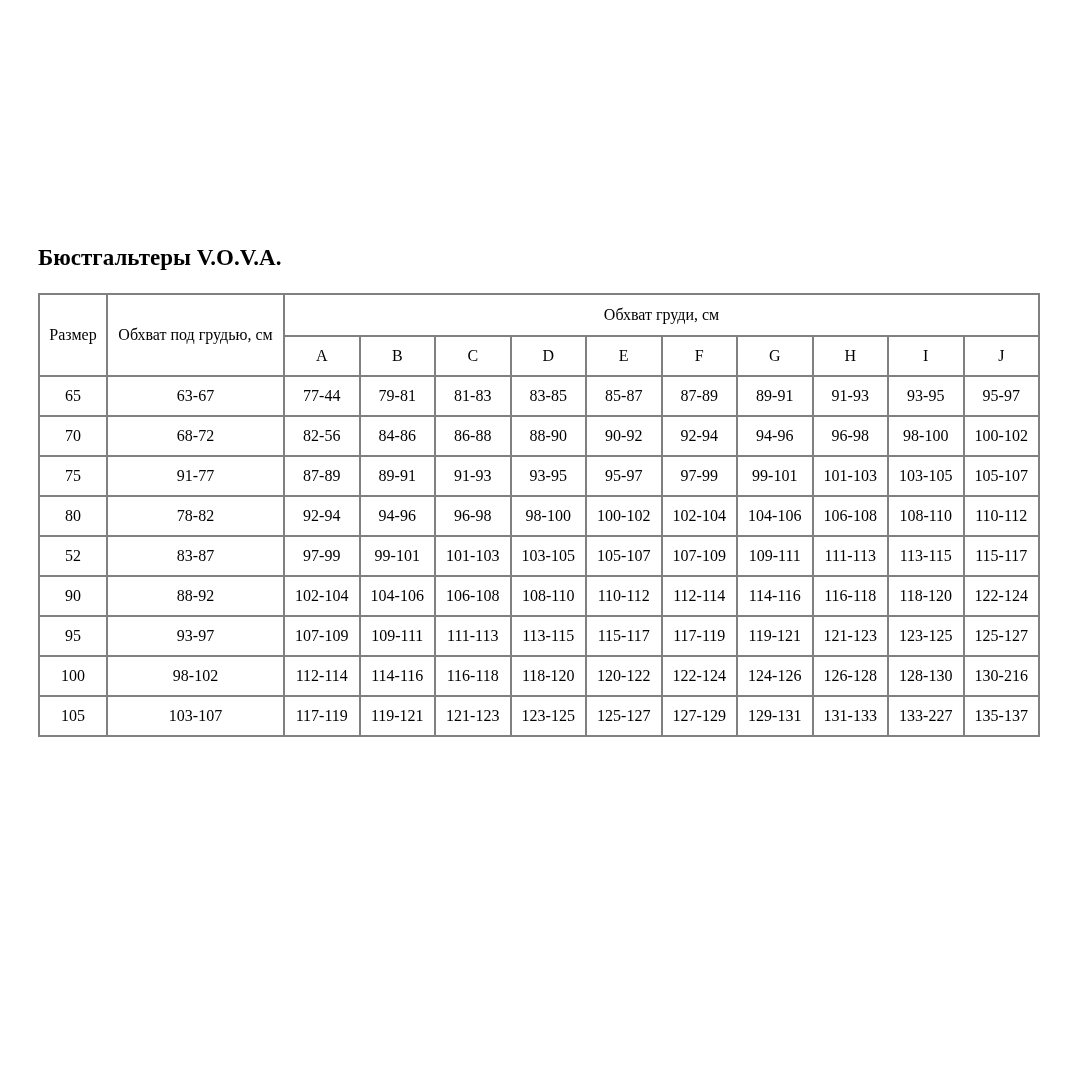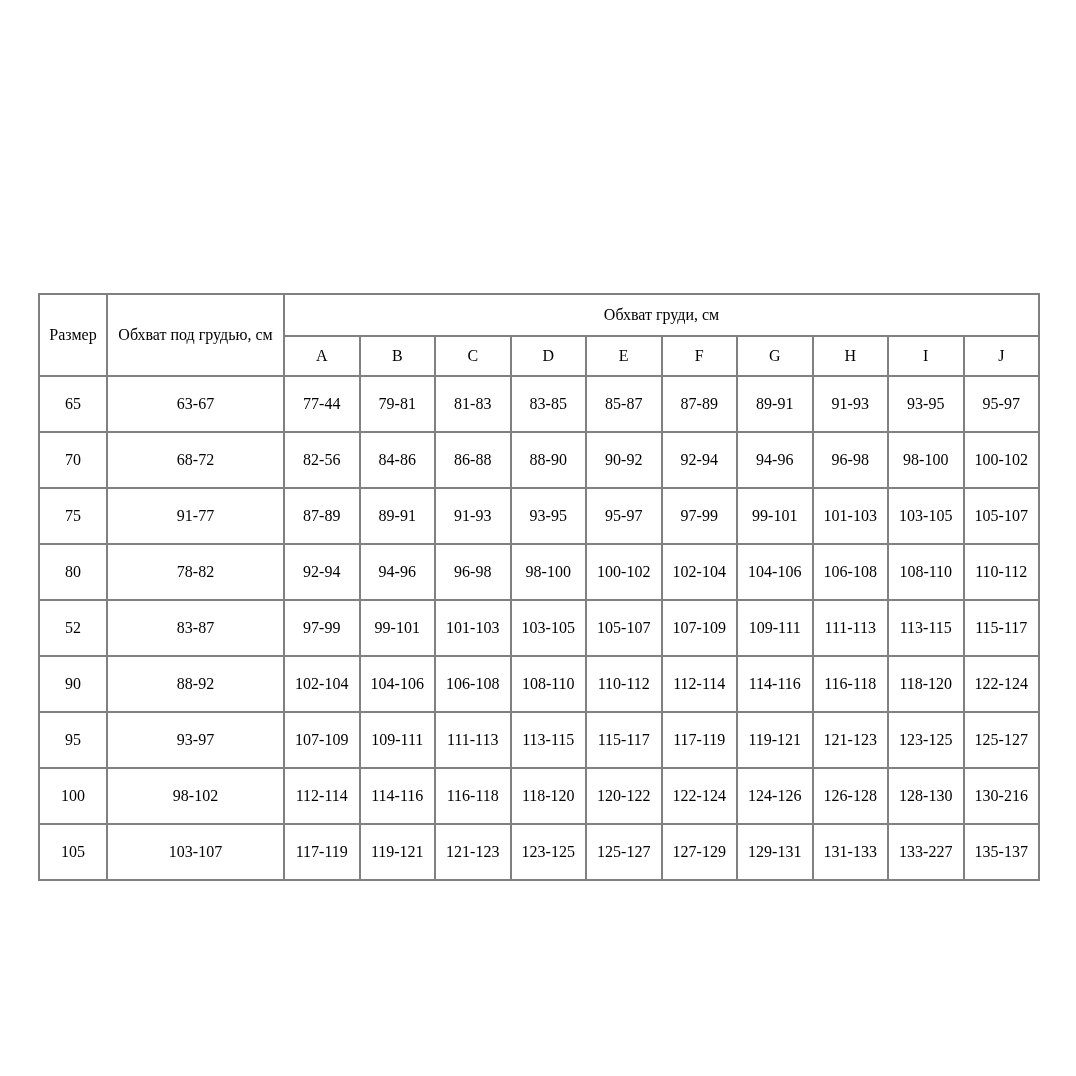--- a/index.html
+++ b/index.html
@@ -39,30 +39,31 @@
     text-align: center;
     vertical-align: middle;
     font-size: 16px;
     font-weight: normal;
     padding: 0;
     overflow: hidden;
     white-space: nowrap;
   }
   tr.bust-header-row   { height: 42px; }
   tr.cup-header-row    { height: 40px; }
-  tbody tr             { height: 56px; }
+  tbody tr             { height: 40px; }
   col.col-size         { width: 68px; }
   col.col-underbust    { width: 177px; }
   col.col-cup          { width: 75.5px; }
 </style>
 </head>
 <body>
 
 <div class="page">
 
+  <h2 class="title">Бюстгальтеры V.O.V.A.</h2>
 
   <table class="size-table">
     <colgroup>
       <col class="col-size">
       <col class="col-underbust">
       <col class="col-cup">
         <col class="col-cup">
         <col class="col-cup">
         <col class="col-cup">
         <col class="col-cup">

